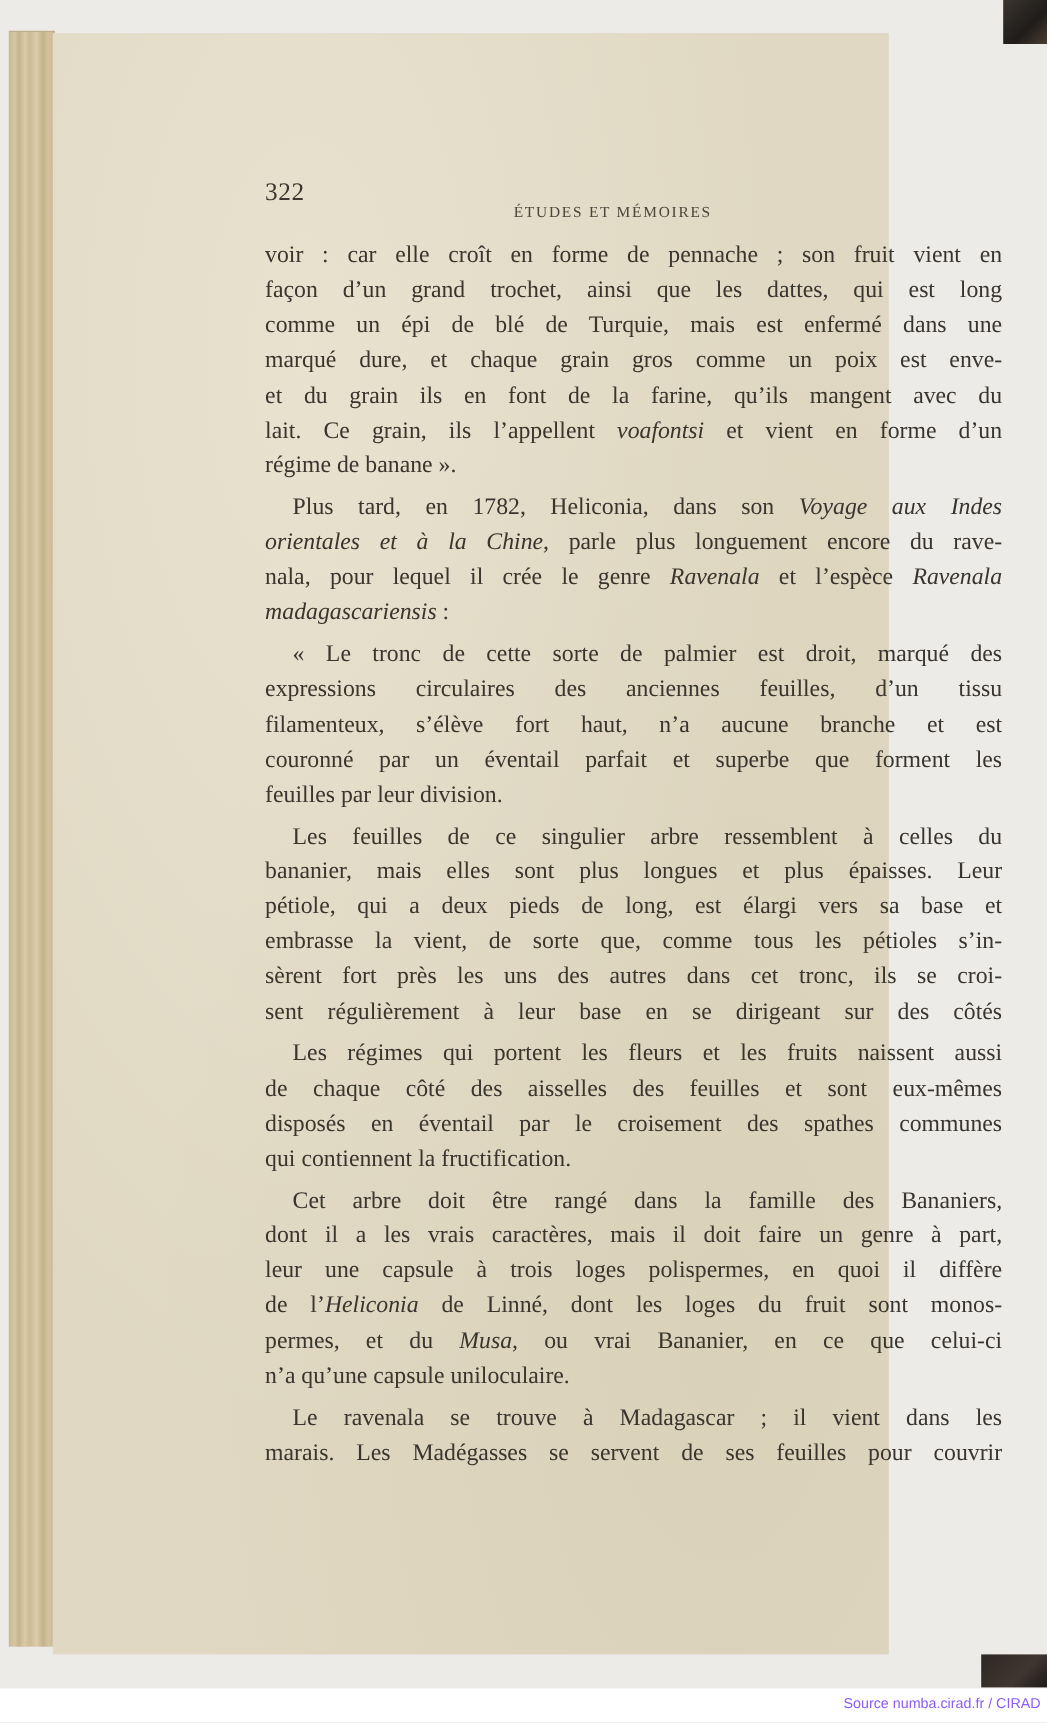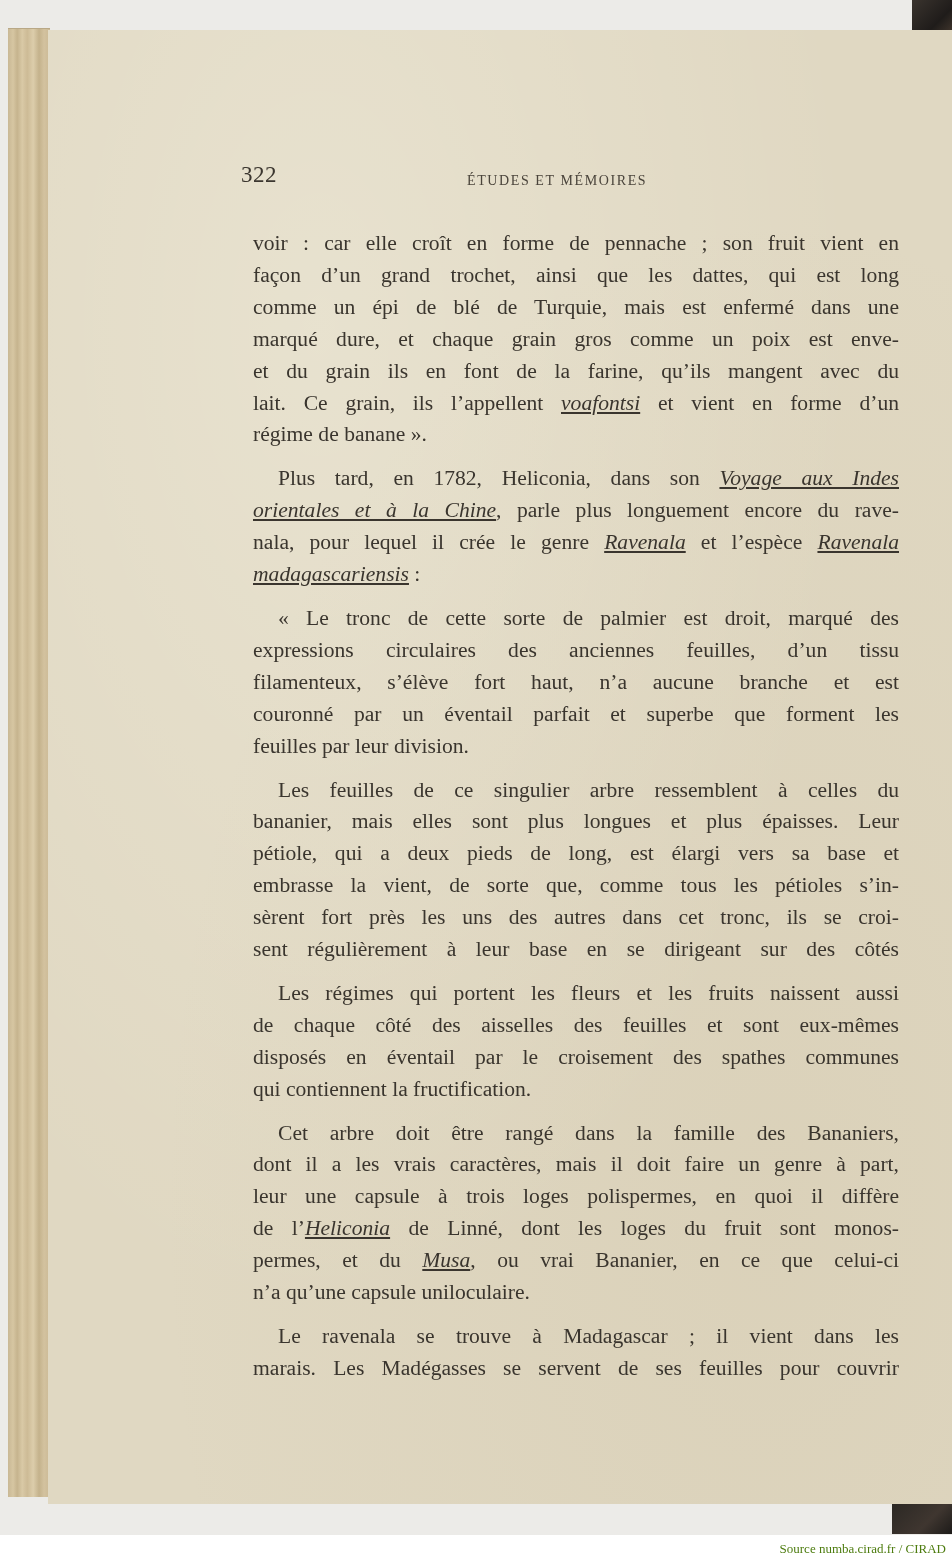--- a/index.html
+++ b/index.html
@@ -39,21 +39,21 @@
       left: 8px; top: 28px;
       width: 42px; height: 1468px;
       background: linear-gradient(90deg,
         #c9b895 0%, #d6c6a2 12%, #c6b48e 22%, #d9c9a6 34%,
         #cdbb96 46%, #dccdab 60%, #c4b28c 74%, #d3c29f 86%, #cbb995 100%);
       border-top: 1px solid #b9a886;
     }
     .page {
       position: absolute;
       left: 48px; top: 30px;
-      width: 904px; height: 1474px;
+      width: 760px; height: 1474px;
       background: #e0d8c2;
       background-image:
         radial-gradient(ellipse at 30% 20%, rgba(255,255,245,0.25), rgba(0,0,0,0) 60%),
         radial-gradient(ellipse at 80% 80%, rgba(170,150,110,0.10), rgba(0,0,0,0) 60%);
       color: #38332c;
     }
     .running-head {
       position: absolute;
       left: 193px; top: 132px;
       width: 676px;
@@ -61,58 +61,58 @@
     }
     .page-number {
       position: absolute;
       left: 0; top: 0;
       font-size: 23px;
       color: #3b362f;
       letter-spacing: 0.5px;
     }
     .running-title {
       position: absolute;
-      left: 226px; top: 11px;
+      left: 226px; top: 24px;
       font-size: 14px;
       letter-spacing: 1.6px;
       color: #4a443b;
     }
     .body-text {
       position: absolute;
       left: 193px; top: 186px;
       width: 670px;
       font-size: 21.6px;
       line-height: 31.9px;
       color: #3a352e;
       text-align: justify;
     }
     .para {
-      margin: 12px;
+      margin: 0;
       text-align: justify;
       text-align-last: auto;
     }
     .para.gap { margin-top: 6px; }
     .line {
       display: block;
       text-align: justify;
       text-align-last: justify;
       white-space: nowrap;
     }
     .line.last {
       text-align-last: left;
     }
     .line.indent-line { padding-left: 25px; }
     .source-credit {
       position: absolute;
       right: 6px; top: 1541px;
-      font-family: Liberation Serif, serif;
+      font-family: Liberation Sans, sans-serif;
       font-size: 13px;
-      color: #4d7c0f;
+      color: #8b5cf6;
     }
-    i { font-style: italic; text-decoration: underline; }
+    i { font-style: italic; }
   </style>
 </head>
 <body>
 
 <div class="scan-backdrop"></div>
 <div class="dark-corner-top"></div>
 <div class="dark-corner-bottom"></div>
 <div class="page-edges"></div>
 
 <div class="page">

